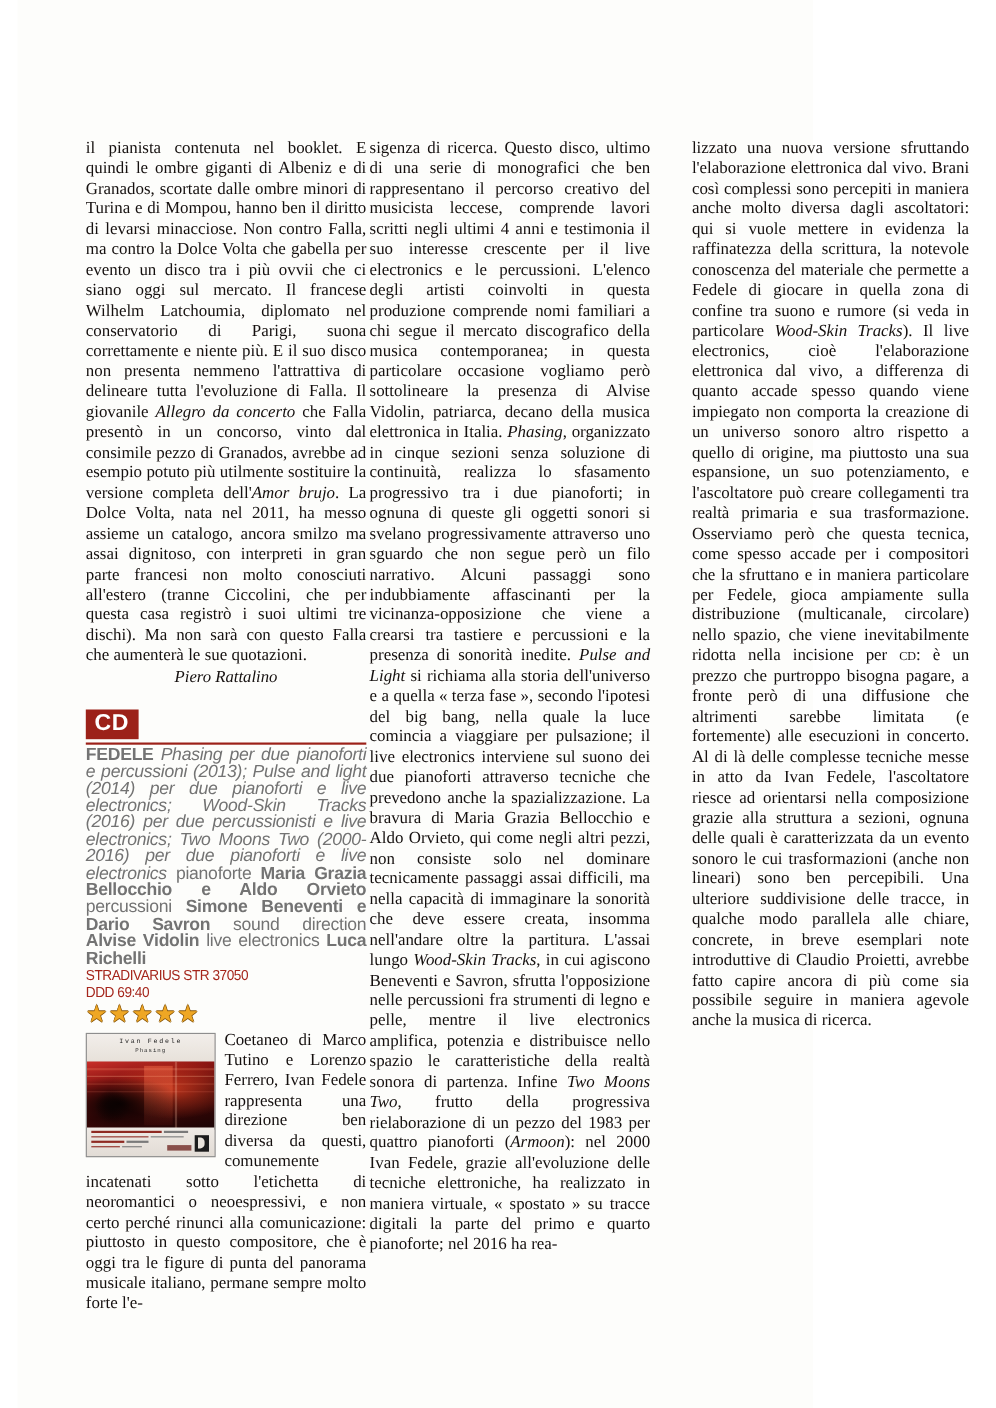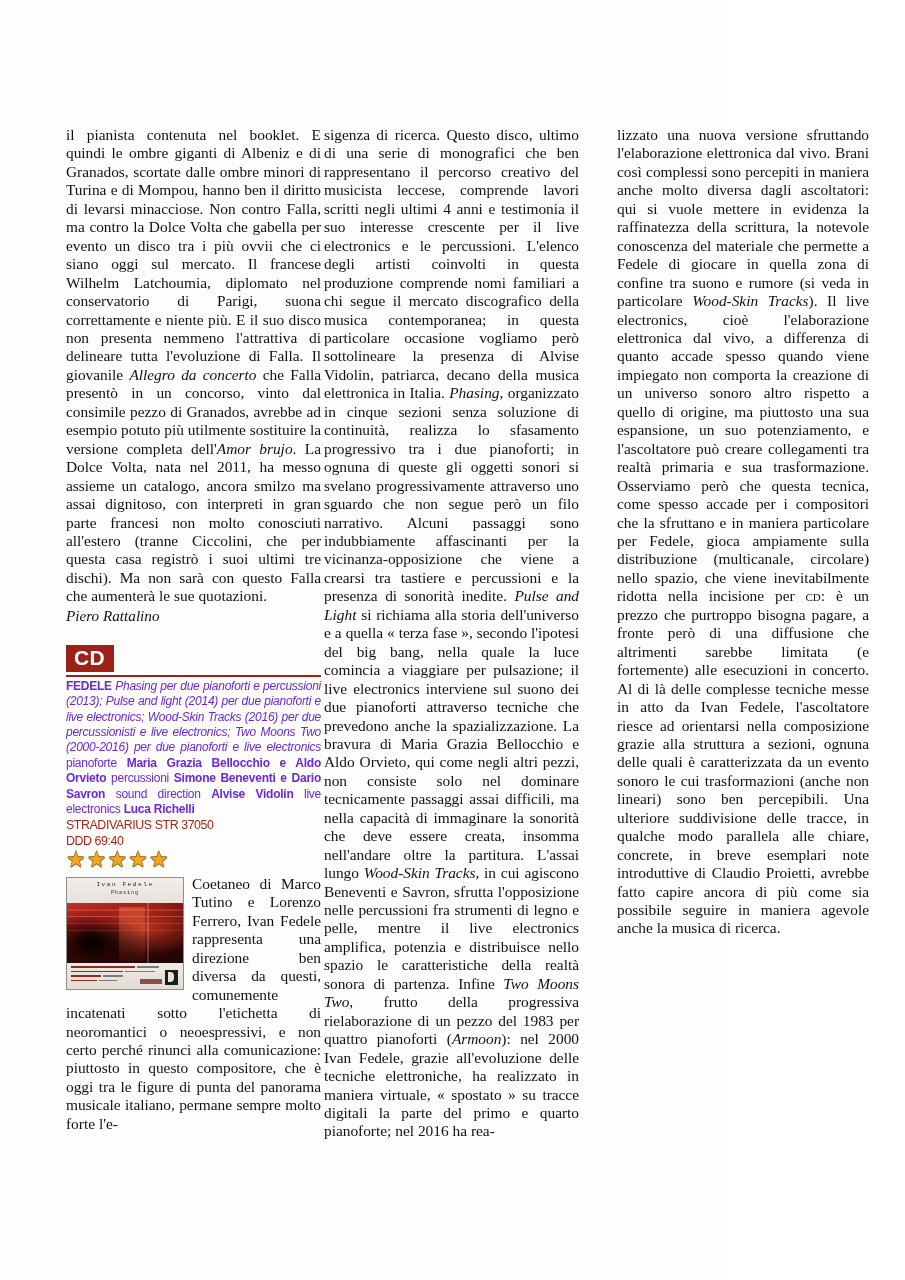--- a/index.html
+++ b/index.html
@@ -11,21 +11,21 @@
     width: 905px;
     height: 1280px;
     position: relative;
     overflow: hidden;
     font-family: "Liberation Serif", "DejaVu Serif", serif;
     color: #15100f;
   }
 
   .page {
     position: absolute;
-    left: 4px; top: 0;
+    left: 16px; top: 0;
     width: 723px;
     height: 1280px;
     background: #fdfdfb;
   }
 
   .columns {
     position: absolute;
     left: 62px;
     top: 126px;
     width: 790px;
@@ -50,21 +50,21 @@
     text-justify: inter-word;
     hyphens: manual;
     letter-spacing: -0.02px;
     word-spacing: 0.1px;
   }
 
   .sig {
     margin: 0;
     font-size: 15.2px;
     line-height: 18.45px;
-    text-align: left;
+    text-align: center;
     font-style: italic;
     padding-top: 1px;
   }
 
   i, em { font-style: italic; }
 
   .smallcaps {
     font-variant: small-caps;
     font-size: 15.4px;
   }
@@ -93,22 +93,22 @@
   .cd-rule {
     width: 100%;
     height: 1.6px;
     background: #9c2119;
     margin-top: 2px;
     margin-bottom: 2px;
   }
 
   .credits {
     font-family: "Liberation Sans", sans-serif;
-    color: #6d28d9;
-    font-size: 12px;
+    color: #737373;
+    font-size: 16px;
     line-height: 15.4px;
     text-align: justify;
     letter-spacing: -0.25px;
   }
   .credits .composer { font-weight: bold; font-style: normal; }
   .credits .works { font-style: italic; }
   .credits .role { font-style: normal; font-weight: normal; }
   .credits .performer { font-weight: bold; font-style: normal; }
 
   .label-line {

